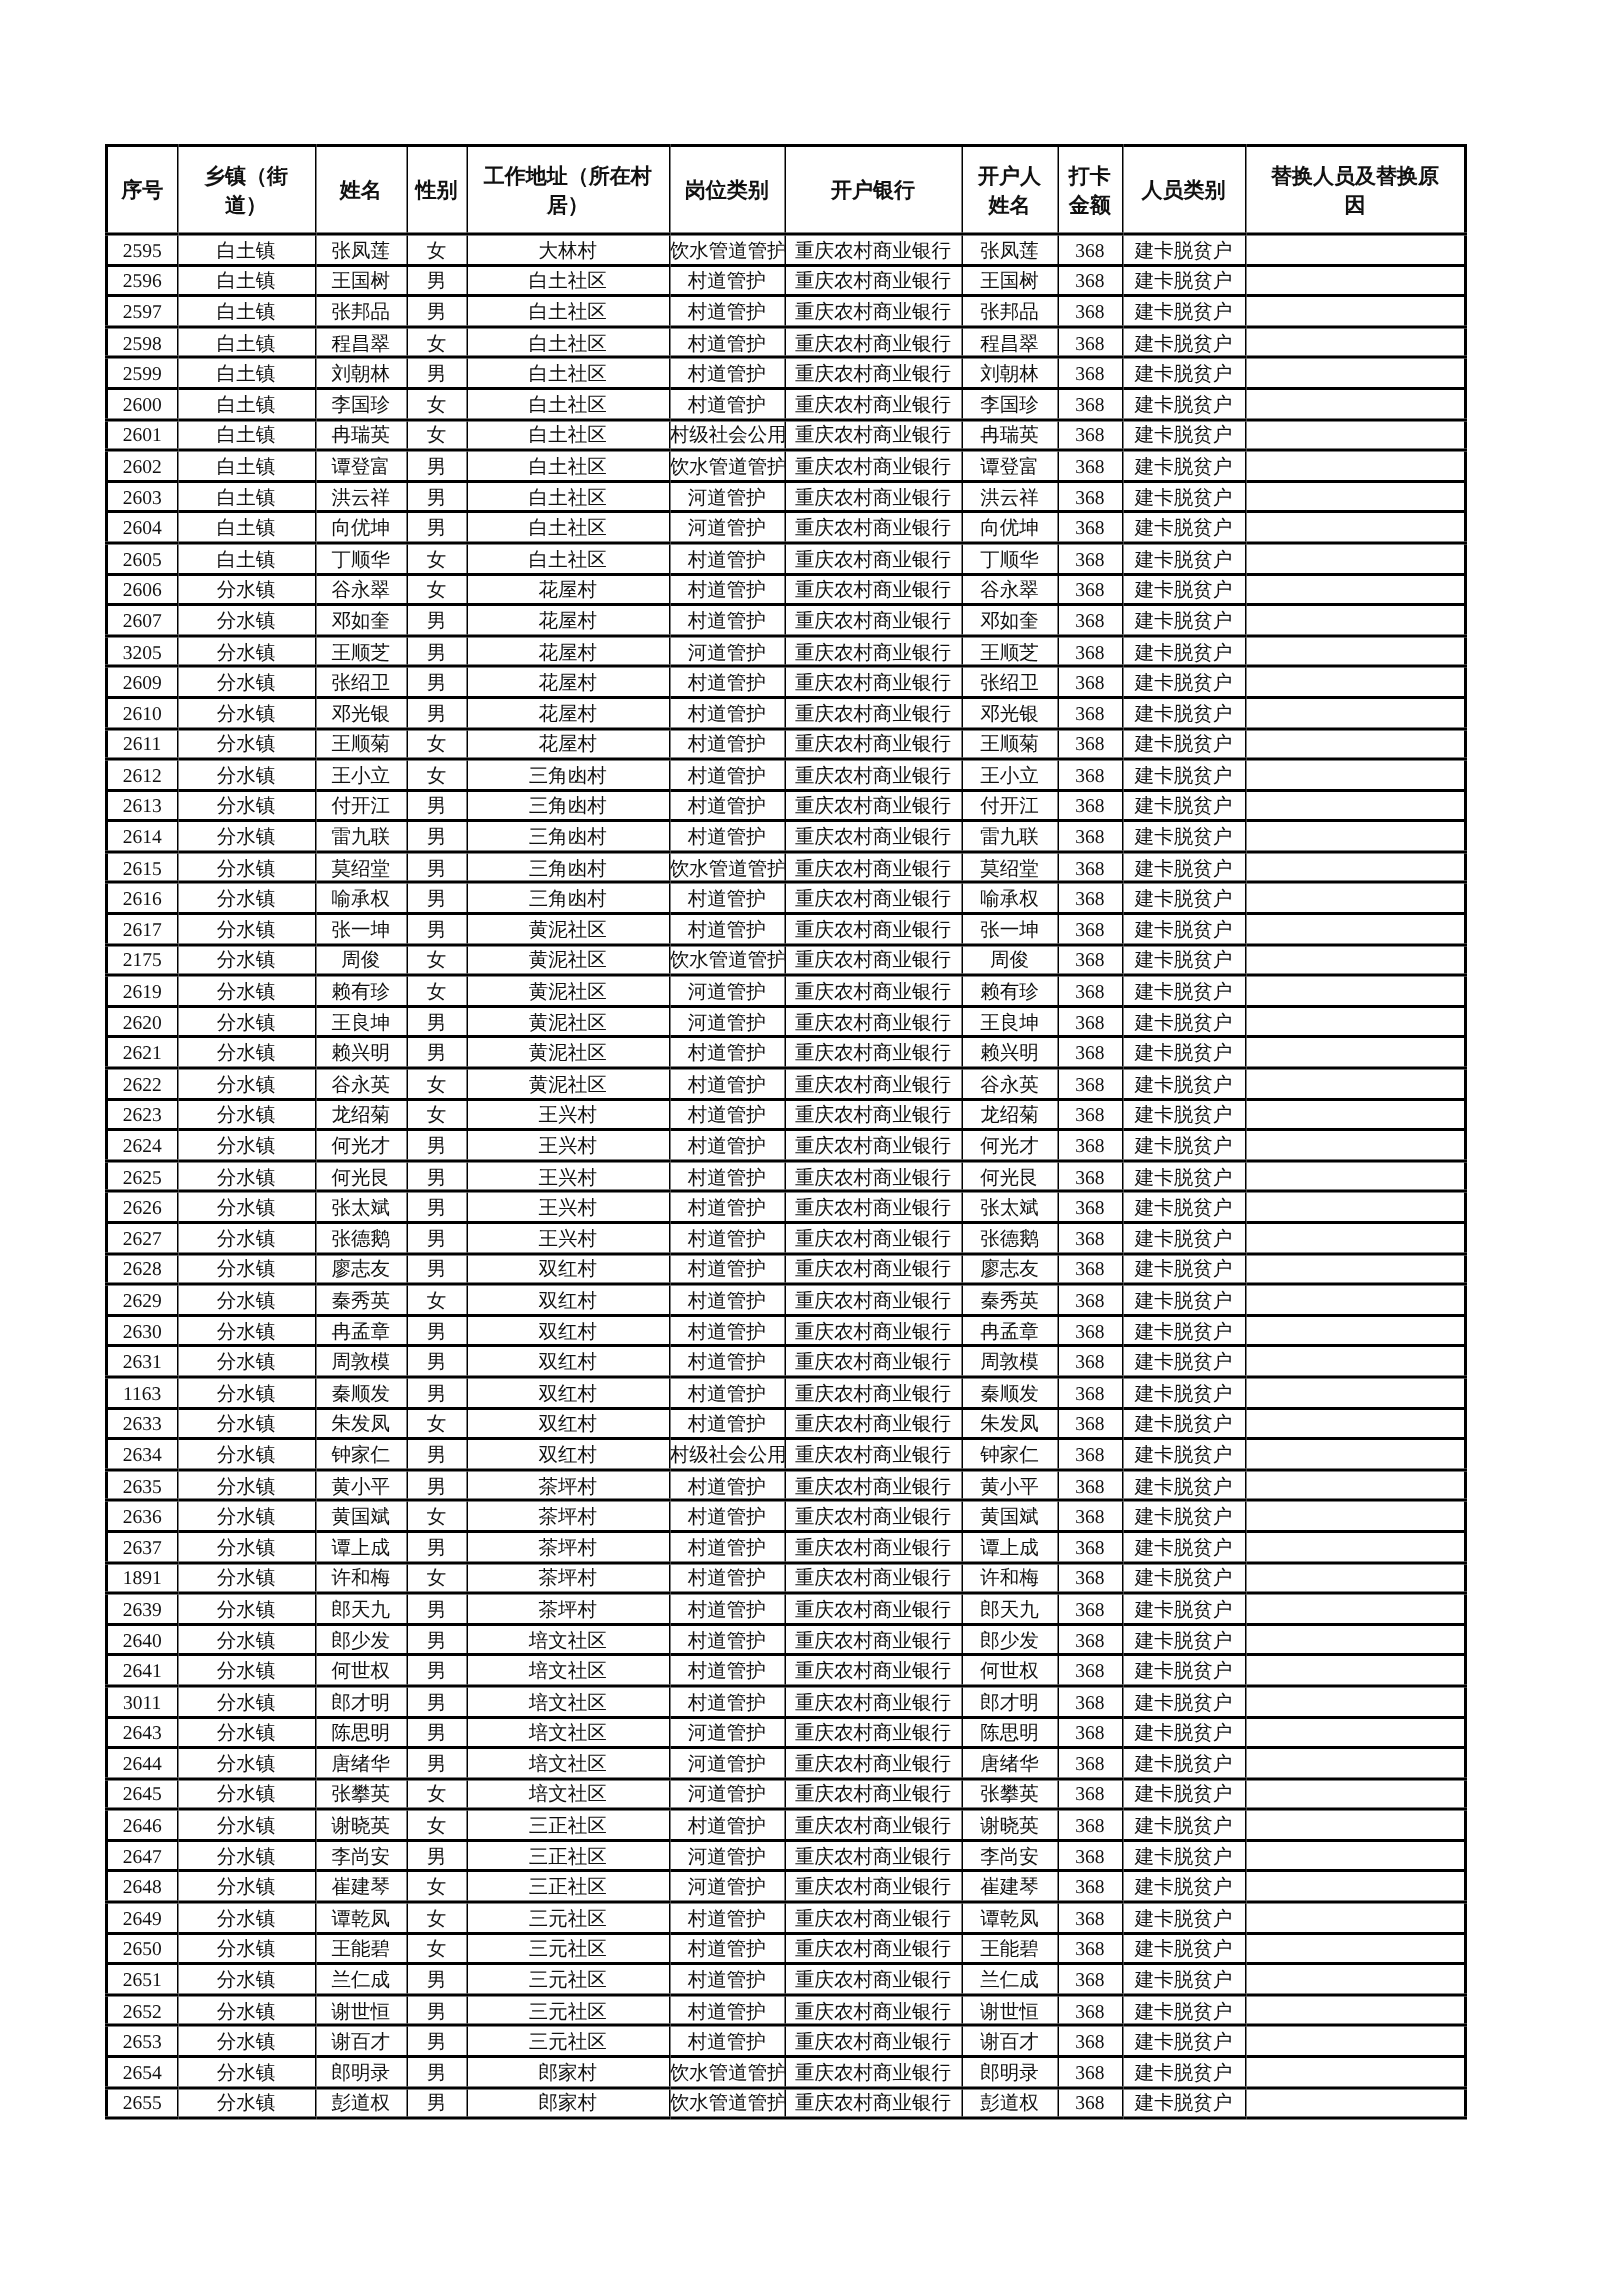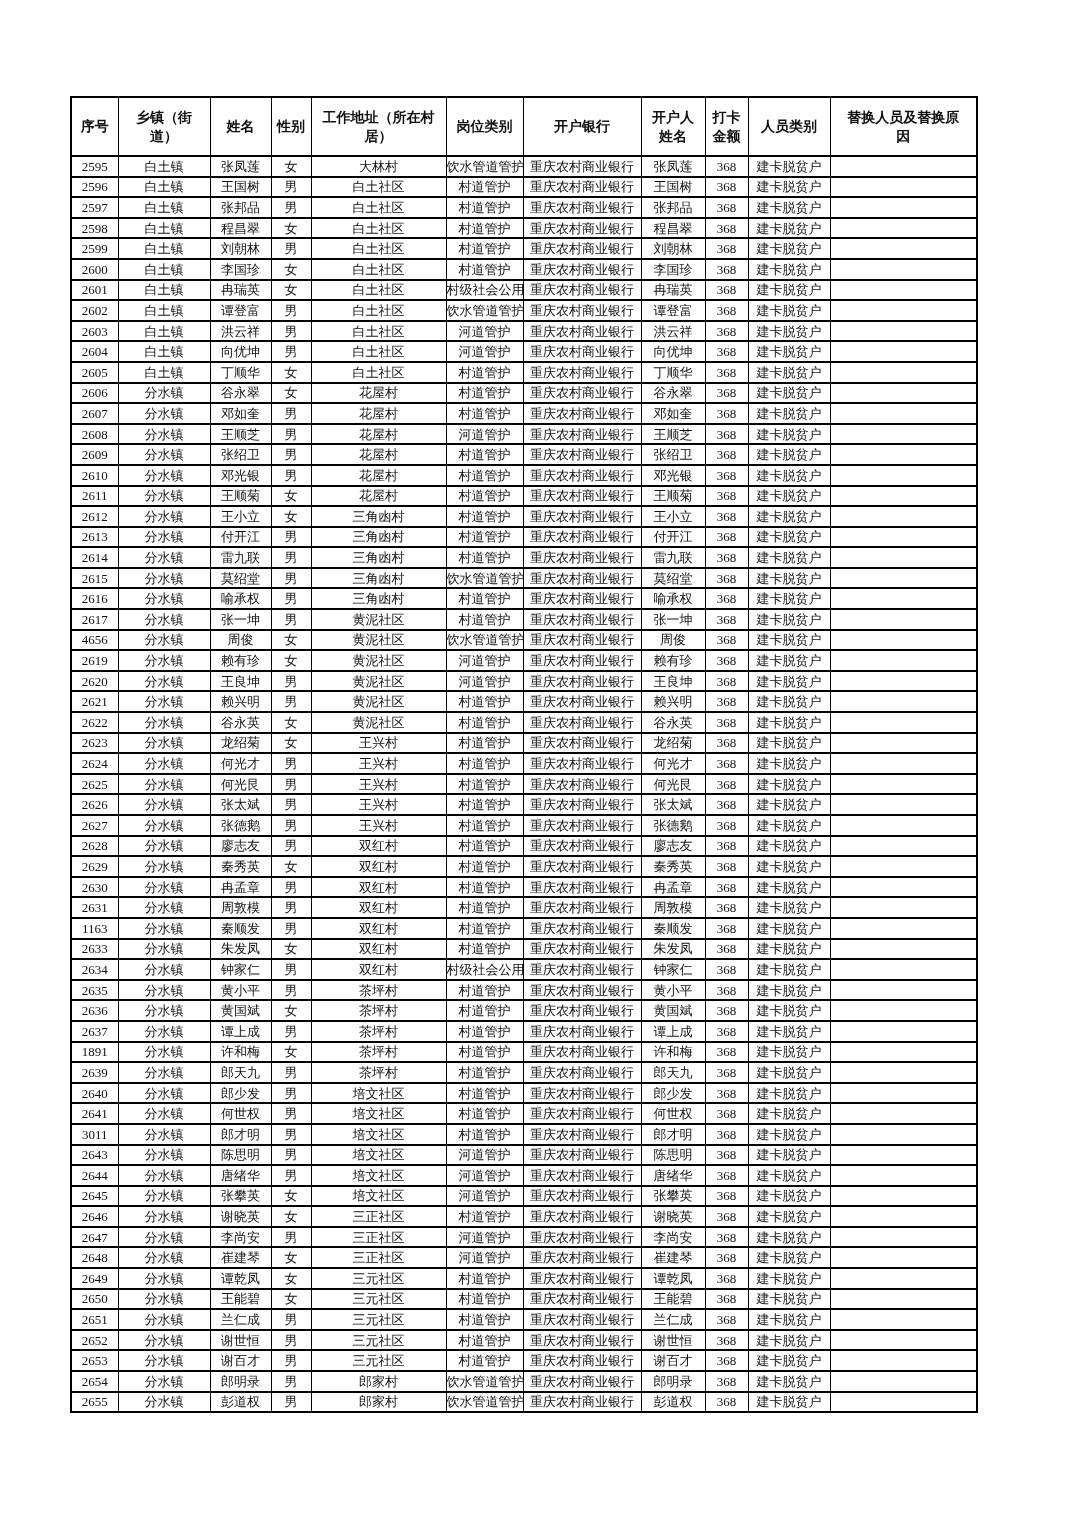--- a/index.html
+++ b/index.html
@@ -267,21 +267,21 @@
         <td>男</td>
         <td>花屋村</td>
         <td>村道管护</td>
         <td>重庆农村商业银行</td>
         <td>邓如奎</td>
         <td>368</td>
         <td>建卡脱贫户</td>
         <td></td>
       </tr>
       <tr>
-        <td>2608</td>
+        <td>3205</td>
         <td>分水镇</td>
         <td>王顺芝</td>
         <td>男</td>
         <td>花屋村</td>
         <td>河道管护</td>
         <td>重庆农村商业银行</td>
         <td>王顺芝</td>
         <td>368</td>
         <td>建卡脱贫户</td>
         <td></td>
@@ -397,21 +397,21 @@
         <td>男</td>
         <td>黄泥社区</td>
         <td>村道管护</td>
         <td>重庆农村商业银行</td>
         <td>张一坤</td>
         <td>368</td>
         <td>建卡脱贫户</td>
         <td></td>
       </tr>
       <tr>
-        <td>4656</td>
+        <td>2175</td>
         <td>分水镇</td>
         <td>周俊</td>
         <td>女</td>
         <td>黄泥社区</td>
         <td>饮水管道管护</td>
         <td>重庆农村商业银行</td>
         <td>周俊</td>
         <td>368</td>
         <td>建卡脱贫户</td>
         <td></td>

